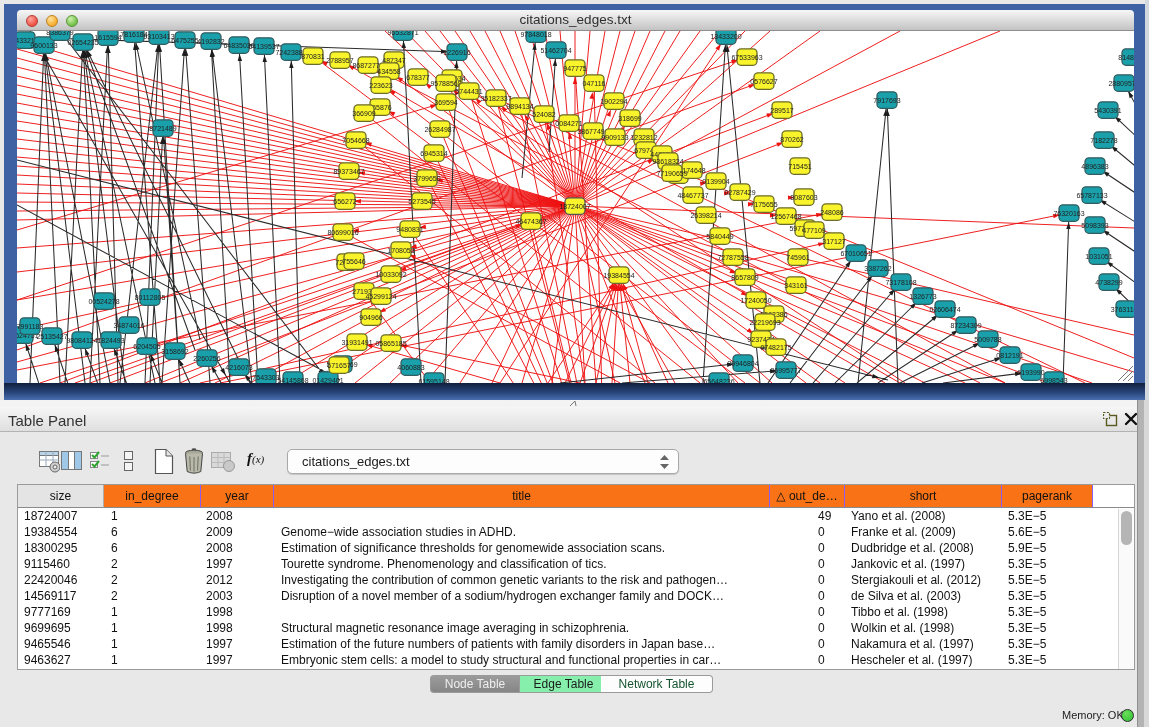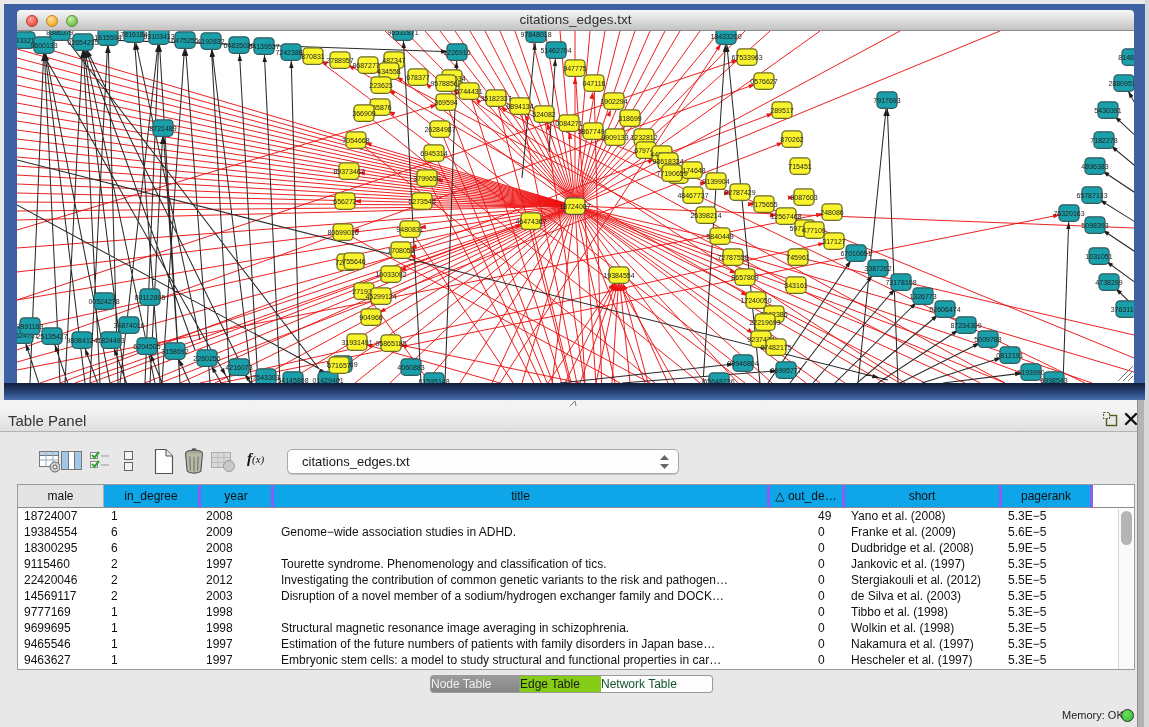--- a/index.html
+++ b/index.html
@@ -25,33 +25,33 @@
 #tpbar .lbl{position:absolute;left:8px;top:5px;font-size:15px;color:#333}
 #body2{left:0;top:432px;width:1149px;height:295px;background:#e8e8e8}
 
 .ic{position:absolute;top:448px}
 #dropdown{left:287px;top:449px;width:392px;height:25px;background:#fdfdfd;
  border:1px solid #a9a9a9;border-radius:5px;box-shadow:0 1px 1px rgba(0,0,0,.15)}
 #dropdown span{position:absolute;left:14px;top:4px;font-size:13px;color:#1a1a1a}
 
 #table{left:17px;top:484px;width:1118px;height:186px;background:#fff;
  border:1px solid #9a9a9a;overflow:hidden}
-.th{position:absolute;top:0;height:23px;background:#0ea5e9;
- border-right:3px solid #8b5cf6;border-bottom:1px solid #8a8a8a;
+.th{position:absolute;top:0;height:23px;background:#f97316;
+ border-right:1px solid #8b5cf6;border-bottom:1px solid #8a8a8a;
  font-size:12px;color:#111;text-align:center;line-height:22px}
 .tr{position:absolute;left:0;width:1100px;height:16px;font-size:12px;color:#111}
 .tr span{position:absolute;top:1px;white-space:nowrap}
 .c1{left:6px}.c2{left:93px}.c3{left:188px}.c4{left:263px}.c5{left:800px}
 .c6{left:833px}.c7{left:990px}
 #vscroll{position:absolute;right:1px;top:24px;width:15px;height:161px;background:#fafafa;
  border-left:1px solid #d5d5d5}
 #vthumb{position:absolute;left:2px;top:2px;width:11px;height:34px;background:#b5b5b5;border-radius:6px}
 
 #tabs{left:430px;top:675px;height:18px;width:293px;font-size:12px}
-#tabs .seg{position:absolute;top:0;height:18px;line-height:17px;
+#tabs .seg{position:absolute;top:0;height:18px;line-height:17px;text-align:center;
  border:1px solid #9a9a9a}
 
 #mem{left:1062px;top:709px;font-size:11px;color:#222}
 #memdot{left:1121px;top:709px;width:13px;height:13px;border-radius:50%;
  background:radial-gradient(circle at 38% 32%,#6ade5a,#2fbf34);border:1.5px solid #2b2b2b}
 </style></head>
 <body>
 <div class="abs" id="net">
   <div class="abs bband"></div>
   <div class="abs" id="canvas">
@@ -816,21 +816,21 @@
   </svg>
 <div class="ic abs" style="left:247px;top:450px;font-size:15px;font-style:italic;color:#111;font-family:'Liberation Serif',serif"><b>f</b><span style="font-size:11px">(x)</span></div>
 <div class="abs" id="dropdown">
     <span>citations_edges.txt</span>
   <svg width="9" height="14" style="position:absolute;right:9px;top:5px">
     <polygon points="4.5,0 9,5 0,5" fill="#666"></polygon>
     <polygon points="4.5,14 9,9 0,9" fill="#666"></polygon>
   </svg>
 </div>
 <div class="abs" id="table">
-  <div class="th" style="left:0;width:86px;background:#e4e4e4;border-right:1px solid #adadad">male</div>
+  <div class="th" style="left:0;width:86px;background:#e4e4e4;border-right:1px solid #adadad">size</div>
   <div class="th" style="left:86px;width:97px">in_degree</div>
   <div class="th" style="left:183px;width:73px">year</div>
   <div class="th" style="left:256px;width:496px">title</div>
   <div class="th" style="left:752px;width:75px">△&nbsp;out_de…</div>
   <div class="th" style="left:827px;width:157px">short</div>
   <div class="th" style="left:984px;width:91px">pagerank</div>
   <div class="th" style="left:1075px;width:41px;background:#fff;border-right:none"></div>
 <div class="tr" style="top:23px">
       <span class="c1">18724007</span>
       <span class="c2">1</span>
@@ -845,20 +845,21 @@
       <span class="c3">2009</span>
       <span class="c4">Genome−wide association studies in ADHD.</span>
       <span class="c5">0</span>
       <span class="c6">Franke et al. (2009)</span>
       <span class="c7">5.6E−5</span>
     </div>
     <div class="tr" style="top:55px">
       <span class="c1">18300295</span>
       <span class="c2">6</span>
       <span class="c3">2008</span>
+      <span class="c4">Estimation of significance thresholds for genomewide association scans.</span>
       <span class="c5">0</span>
       <span class="c6">Dudbridge et al. (2008)</span>
       <span class="c7">5.9E−5</span>
     </div>
     <div class="tr" style="top:71px">
       <span class="c1">9115460</span>
       <span class="c2">2</span>
       <span class="c3">1997</span>
       <span class="c4">Tourette syndrome. Phenomenology and classification of tics.</span>
       <span class="c5">0</span>
@@ -917,16 +918,16 @@
       <span class="c5">0</span>
       <span class="c6">Hescheler et al. (1997)</span>
       <span class="c7">5.3E−5</span>
     </div>
   <div id="vscroll">
       <div id="vthumb"></div>
     </div>
 </div>
 <div class="abs" id="tabs">
   <div class="seg" style="left:0;width:89px;border-radius:4px 0 0 4px;background:linear-gradient(#9b9b9b,#868686);color:#efefef;border-right:none">Node Table</div>
-  <div class="seg" style="left:89px;width:92px;background:#84cc16;color:#1a1a1a;border-right:7px solid #22c55e">Edge Table</div>
+  <div class="seg" style="left:89px;width:92px;background:#86efac;color:#1a1a1a;border-right:4px solid #22c55e">Edge Table</div>
   <div class="seg" style="left:171px;width:112px;background:#fdfdfd;color:#14532d;border-left:none;border-radius:0 4px 4px 0">Network Table</div>
 </div>
 <span class="abs" id="mem">Memory: OK</span>
 <div class="abs" id="memdot"></div>
 </body></html>

